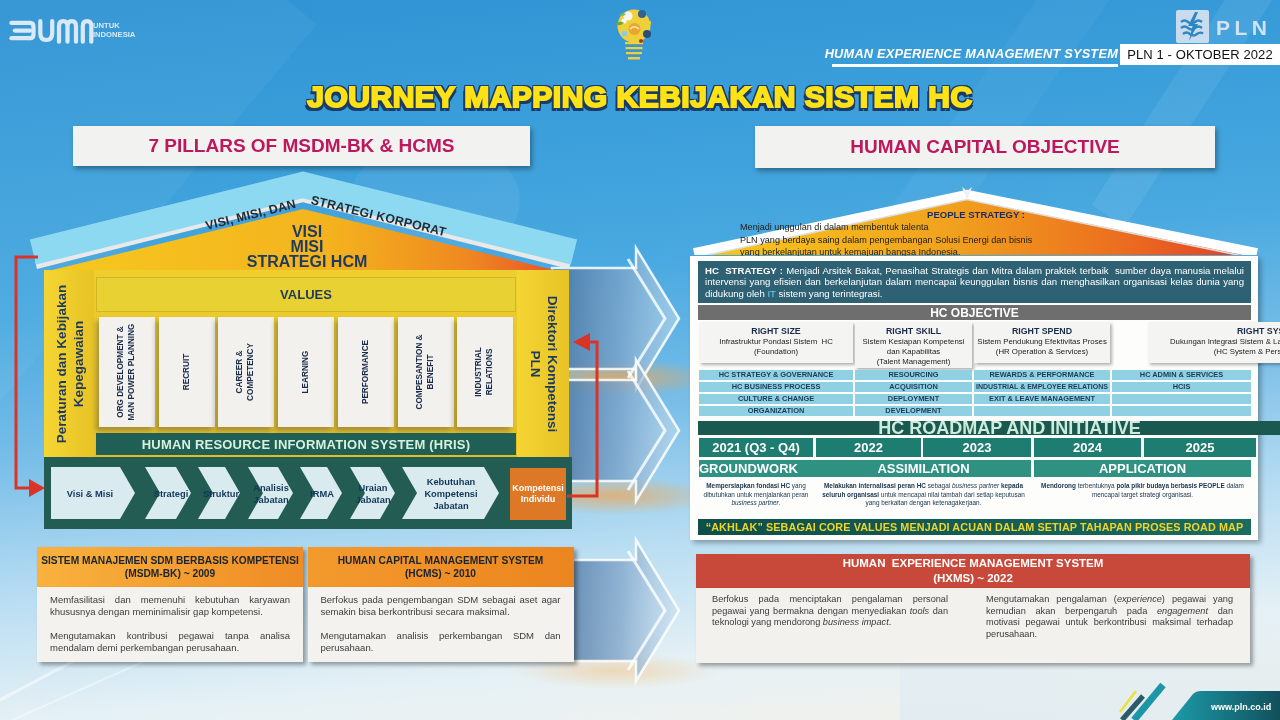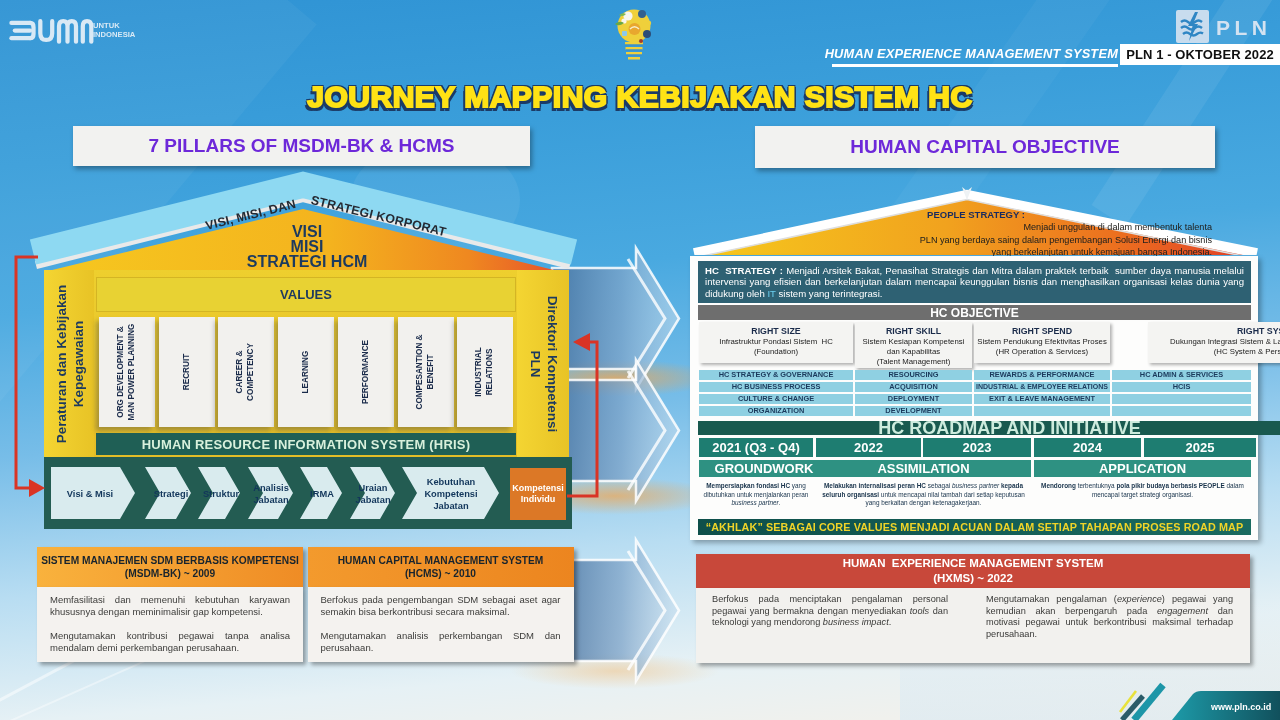--- a/index.html
+++ b/index.html
@@ -1,21 +1,21 @@
 <!DOCTYPE html>
 <html><head>
 <meta charset="utf-8">
 <style>
   html,body{margin:0;padding:0;}
   #slide{position:relative;width:1280px;height:720px;overflow:hidden;
     font-family:"Liberation Sans", sans-serif;
     background:linear-gradient(175deg,#2f93d4 0%,#3a9eda 20%,#49a9e0 38%,#77bde8 55%,#b8ddf2 72%,#e6f1f5 87%,#f5f1e9 100%);}
   .abs{position:absolute;}
   .hdrbox{position:absolute;background:#f2f2f0;box-shadow:2px 3px 5px rgba(0,0,0,.35);
-    display:flex;align-items:center;justify-content:center;font-weight:bold;color:#6d28d9;}
+    display:flex;align-items:center;justify-content:center;font-weight:bold;color:#be185d;}
 </style>
 </head>
 <body>
 <div id="slide">
 
   <div class="abs" style="left:980px;top:-80px;width:60px;height:340px;background:rgba(255,255,255,0.035);transform:rotate(35deg);"></div>
 
   <div class="abs" style="left:-80px;top:-120px;width:260px;height:520px;background:rgba(255,255,255,0.045);transform:rotate(40deg);"></div>
 
   <div class="abs" style="left:1170px;top:-60px;width:40px;height:300px;background:rgba(255,255,255,0.07);transform:rotate(33deg);"></div>
@@ -95,21 +95,21 @@
     <path d="M5,12 q3.5,-3 7,0 q3.5,3 7,0 q3.5,-3 7,0" stroke="#2f86c4" stroke-width="2.4" fill="none"></path>
     <path d="M5,18 q3.5,-3 7,0 q3.5,3 7,0 q3.5,-3 7,0" stroke="#2f86c4" stroke-width="2.4" fill="none"></path>
     <path d="M7,24 q3.5,-3 7,0 q3.5,3 7,0 q3,-2.5 6,-0.5" stroke="#2f86c4" stroke-width="2.4" fill="none"></path>
     <text x="40" y="25" font-size="21" font-weight="bold" fill="#d3e2f1" letter-spacing="4.5" font-family="Liberation Sans">PLN</text>
   </svg>
 
   <div class="abs" style="left:680px;top:46px;width:438px;height:17px;color:#fff;font-weight:bold;font-style:italic;font-size:12.8px;text-align:right;letter-spacing:.2px;">HUMAN EXPERIENCE MANAGEMENT SYSTEM</div>
 
   <div class="abs" style="left:832px;top:64px;width:286px;height:2.5px;background:#fff;"></div>
 
-  <div class="abs" style="left:1120px;top:44px;width:160px;height:21px;background:#fff;display:flex;align-items:center;justify-content:center;font-weight:bold;font-size:13px;color:#101010;letter-spacing:.1px;">PLN 1 - OKTOBER 2022</div>
+  <div class="abs" style="left:1120px;top:44px;width:160px;height:21px;background:#fff;display:flex;align-items:center;justify-content:center;font-weight:normal;font-size:13px;color:#101010;letter-spacing:.1px;">PLN 1 - OKTOBER 2022</div>
 
   <div class="abs" style="left:0;top:80px;width:1280px;text-align:center;font-size:30px;font-weight:bold;letter-spacing:.5px;color:#ffe215;-webkit-text-stroke:2px #ffe215;text-shadow:2.4px 0 0 #1c3b66,-2.4px 0 0 #1c3b66,0 2.4px 0 #1c3b66,0 -2.4px 0 #1c3b66,1.8px 1.8px 0 #1c3b66,-1.8px 1.8px 0 #1c3b66,1.8px -1.8px 0 #1c3b66,-1.8px -1.8px 0 #1c3b66,-3px 4px 0 #1c3b66,2px 4px 0 #1c3b66;">JOURNEY MAPPING KEBIJAKAN SISTEM HC</div>
 
   <div class="hdrbox" style="left:73px;top:126px;width:457px;height:40px;font-size:19px;">7 PILLARS OF MSDM-BK &amp; HCMS</div>
 
   <div class="hdrbox" style="left:755px;top:126px;width:460px;height:42px;font-size:19px;">HUMAN CAPITAL OBJECTIVE</div>
 
   <svg class="abs" style="left:0;top:160px;" width="640" height="120" viewBox="0 0 640 120">
     <defs>
       <linearGradient id="gableL" x1="0" y1="0" x2="1" y2="0">
@@ -228,21 +228,21 @@
 
     <path d="M16,81 L287,23 L575,81 Z" fill="url(#gableR)"></path>
 
     <path d="M14,78 L287,19.5 L577,78" fill="none" stroke="#ffffff" stroke-width="9.5"></path>
     <path d="M16,82.5 L287,24.5 L575,83.5" fill="none" stroke="#dedede" stroke-width="1.6"></path>
 
     <path d="M282,12 L287,25 L292,12 L287,16 Z" fill="#eef2f4"></path>
   </svg>
 
   <div class="abs" style="left:790px;top:209px;width:372px;text-align:center;font-weight:bold;font-size:9.5px;color:#1a2b5e;">PEOPLE STRATEGY :</div>
-  <div class="abs" style="left:740px;top:221px;width:472px;text-align:right;font-size:9.1px;line-height:12.6px;color:#20201e;">Menjadi unggulan di dalam membentuk talenta<br>PLN yang berdaya saing dalam pengembangan Solusi Energi dan bisnis<br>yang berkelanjutan untuk kemajuan bangsa Indonesia.</div>
+  <div class="abs" style="left:740px;top:221px;width:472px;text-align:left;font-size:9.1px;line-height:12.6px;color:#20201e;">Menjadi unggulan di dalam membentuk talenta<br>PLN yang berdaya saing dalam pengembangan Solusi Energi dan bisnis<br>yang berkelanjutan untuk kemajuan bangsa Indonesia.</div>
 
   <div class="abs" style="left:690px;top:256px;width:568px;height:284px;background:#fdfdfc;box-shadow:3px 3px 5px rgba(0,0,0,.3);"></div>
 
   <div class="abs" style="left:698px;top:261px;width:553px;height:42px;background:#2e6173;box-sizing:border-box;padding:3.5px 7px;font-size:9.6px;line-height:11.8px;color:#fff;text-align:justify;"><b>HC&nbsp; STRATEGY :</b> Menjadi Arsitek Bakat, Penasihat Strategis dan Mitra dalam praktek terbaik&nbsp; sumber daya manusia melalui intervensi yang efisien dan berkelanjutan dalam mencapai keunggulan bisnis dan menghasilkan organisasi kelas dunia yang didukung oleh <span style="color:#6cd0f0;">IT</span> sistem yang terintegrasi.</div>
 
   <div class="abs" style="left:698px;top:305px;width:553px;height:15px;background:#6e6e6e;display:flex;align-items:center;justify-content:center;font-weight:bold;font-size:12px;color:#fff;">HC OBJECTIVE</div>
 
   <div class="abs" style="left:699px;top:322px;width:154px;height:41px;background:#f4f4f2;box-shadow:2px 2px 3px rgba(0,0,0,.3);text-align:center;font-size:7.8px;line-height:10px;color:#222;padding-top:3.5px;box-sizing:border-box;"><b style="color:#1a2b4a;font-size:8.8px;">RIGHT SIZE</b><br>Infrastruktur Pondasi Sistem&nbsp; HC<br>(Foundation)</div>
 
   <div class="abs" style="left:855px;top:322px;width:117px;height:46px;background:#f4f4f2;box-shadow:2px 2px 3px rgba(0,0,0,.3);text-align:center;font-size:7.8px;line-height:10px;color:#222;padding-top:3.5px;box-sizing:border-box;"><b style="color:#1a2b4a;font-size:8.8px;margin-top:39px;">RIGHT SKILL</b><br>Sistem Kesiapan Kompetensi dan Kapabilitas<br>(Talent Management)</div>
@@ -274,21 +274,21 @@
 
   <div class="abs" style="left:699px;top:438px;width:552px;height:19px;font-weight:bold;font-size:13px;color:#fff;">
     <div class="abs" style="left:0;top:0;width:114px;height:19px;background:#1e7d71;text-align:center;line-height:19px;">2021 (Q3 - Q4)</div>
     <div class="abs" style="left:117px;top:0;width:105px;height:19px;background:#1e7d71;text-align:center;line-height:19px;">2022</div>
     <div class="abs" style="left:224px;top:0;width:108px;height:19px;background:#1e7d71;text-align:center;line-height:19px;">2023</div>
     <div class="abs" style="left:335px;top:0;width:107px;height:19px;background:#1e7d71;text-align:center;line-height:19px;">2024</div>
     <div class="abs" style="left:445px;top:0;width:112px;height:19px;background:#1e7d71;text-align:center;line-height:19px;">2025</div>
   </div>
 
   <div class="abs" style="left:699px;top:460px;width:552px;height:17px;font-weight:bold;font-size:13px;color:#fff;">
-    <div class="abs" style="left:0;top:0;width:130px;height:17px;background:#2e9182;text-align:center;line-height:17px;">GROUNDWORK</div>
+    <div class="abs" style="left:0;top:0;width:130px;height:17px;background:#2e9182;line-height:17px;">GROUNDWORK</div>
     <div class="abs" style="left:117px;top:0;width:215px;height:17px;background:#2e9182;text-align:center;line-height:17px;">ASSIMILATION</div>
     <div class="abs" style="left:335px;top:0;width:217px;height:17px;background:#2e9182;text-align:center;line-height:17px;">APPLICATION</div>
   </div>
 
   <div class="abs" style="left:699px;top:482px;width:114px;text-align:center;font-size:6.4px;line-height:8.6px;color:#17324a;"><b>Mempersiapkan fondasi HC</b> yang dibutuhkan untuk menjalankan peran <i>business partner</i>.</div>
 
   <div class="abs" style="left:816px;top:482px;width:215px;text-align:center;font-size:6.4px;line-height:8.6px;color:#17324a;"><b>Melakukan internalisasi peran HC</b> sebagai <i>business partner</i> <b>kepada seluruh organisasi</b> untuk mencapai nilai tambah dari setiap keputusan yang berkaitan dengan ketenagakerjaan.</div>
 
   <div class="abs" style="left:1034px;top:482px;width:217px;text-align:center;font-size:6.4px;line-height:8.6px;color:#17324a;"><b>Mendorong</b> terbentuknya <b>pola pikir budaya berbasis PEOPLE</b> dalam mencapai target strategi organisasi.</div>
 

